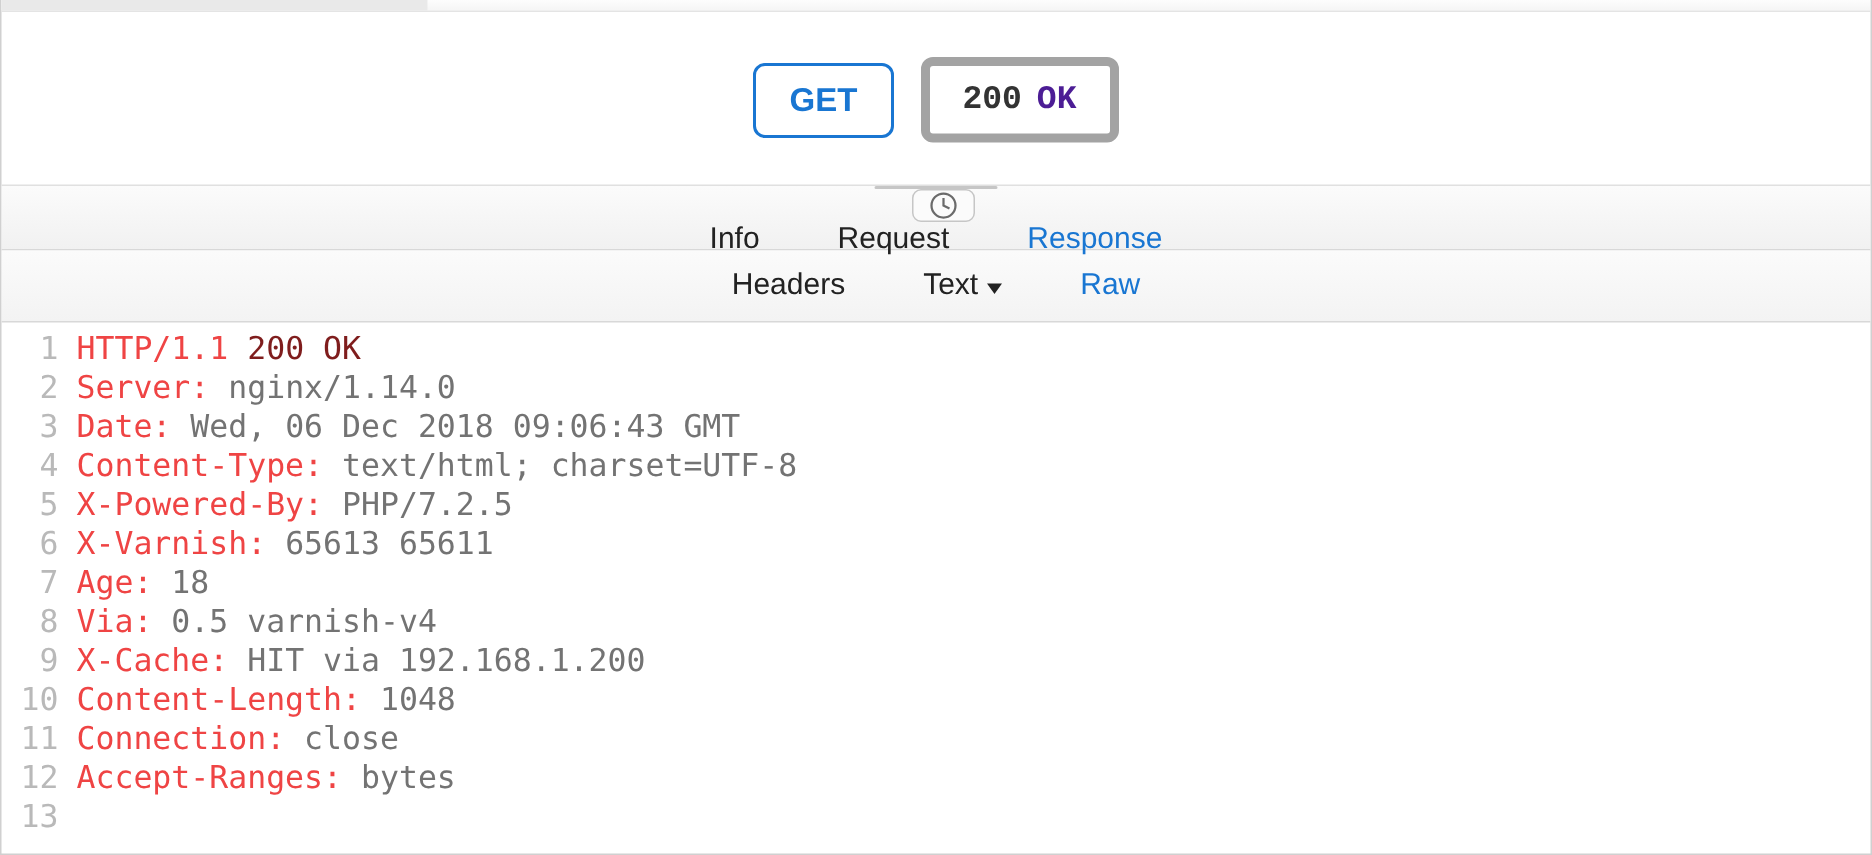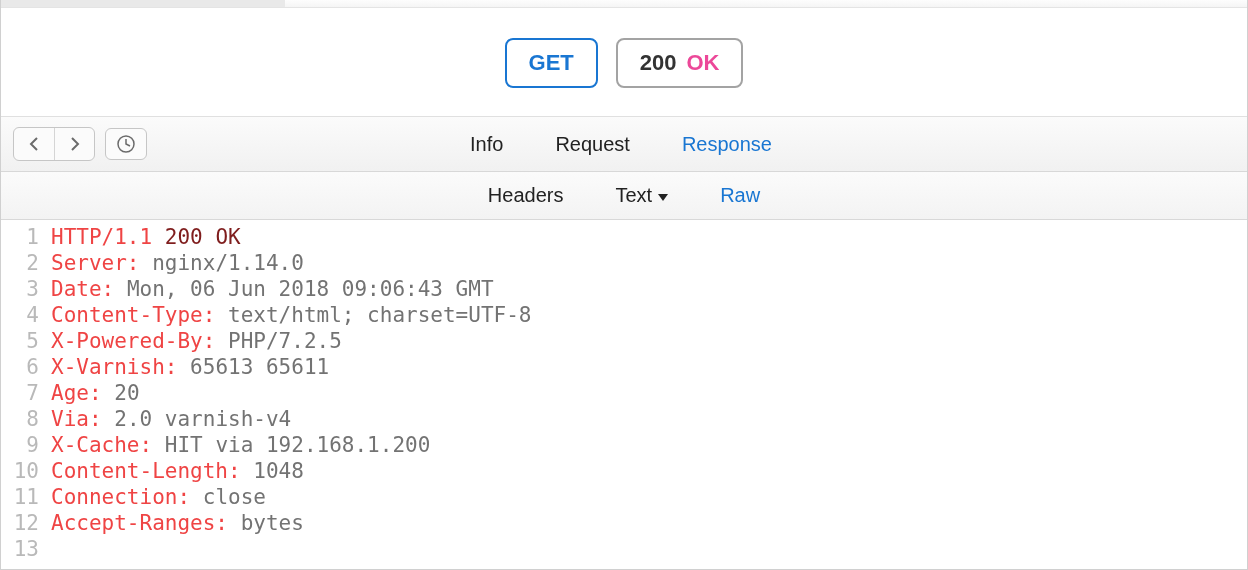--- a/index.html
+++ b/index.html
@@ -6,24 +6,24 @@
   html, body { width: 1248px; height: 570px; font-family: -apple-system, "Helvetica Neue", Arial, sans-serif; background: #fcfcfc; }
   .window { width:100%; height:100%; border:1px solid #d0d0d0; border-top:none; background:#fff; overflow:hidden;}
   .topstrip { height:8px; background:linear-gradient(#fdfdfd,#f5f5f5); border-bottom:1px solid #e4e4e4;}
   .topstrip-inner{position:relative;height:100%;}
   .topstrip-dark{position:absolute;left:0;top:0;height:100%;width:284px;background:#e9e9e9;}
   .req-area{display:flex;justify-content:center;align-items:center;padding:30px 0 28px;}
   .pill{border-radius:8px;padding:10px 22px;font-size:22px;display:inline-flex;align-items:center;gap:10px;font-weight:400;}
   .pill.url{border:2px solid #1976d2;color:#5b5b5b;margin-right:18px;}
   .pill.url .method{color:#1976d2;font-weight:700;}
   .pill.url .link{color:#1976d2;}
-  .pill.status{border:2px solid #a3a3a3;color:#333;}
+  .pill.status{border:6px solid #a3a3a3;color:#333;font-family:Liberation Mono, monospace;}
   .pill.status .code{font-weight:700;color:#333;}
-  .pill.status .text{color:#ec4899;font-weight:600;}
-  .toolbar{display:flex;align-items:center;background:linear-gradient(#fbfbfb,#f1f1f1);border-top:1px solid #e0e0e0;border-bottom:1px solid #d8d8d8;height:56px;padding:0 12px;}
+  .pill.status .text{color:#4c1d95;font-weight:600;}
+  .toolbar{display:flex;align-items:center;background:linear-gradient(#fbfbfb,#f1f1f1);border-top:1px solid #e0e0e0;border-bottom:1px solid #d8d8d8;height:44px;padding:0 12px;flex-direction:column;}
   .nav-group{display:flex;border:1px solid #c6c6c6;border-radius:6px;overflow:hidden;background:#fbfbfb;}
   .nav-btn{width:40px;height:32px;display:flex;align-items:center;justify-content:center;color:#6b6b6b;font-size:18px;}
   .nav-btn + .nav-btn{border-left:1px solid #d5d5d5;}
   .icon-btn{width:42px;height:32px;margin-left:10px;border:1px solid #c6c6c6;border-radius:6px;display:flex;align-items:center;justify-content:center;color:#6b6b6b;background:#fbfbfb;}
   .tabs{flex:1;display:flex;justify-content:center;gap:52px;font-size:20px;color:#222;}
   .tabs .tab{cursor:pointer;}
   .tabs .tab.active{color:#1976d2;}
   .subtoolbar{display:flex;align-items:center;justify-content:center;gap:52px;height:48px;background:linear-gradient(#fbfbfb,#f3f3f3);border-bottom:1px solid #d8d8d8;font-size:20px;color:#222;}
   .subtoolbar .mode{cursor:pointer;display:inline-flex;align-items:center;gap:4px;}
   .subtoolbar .mode.active{color:#1976d2;}
@@ -89,25 +89,25 @@
       <span>Text</span>
       <span class="caret"></span>
     </span>
     <span class="mode active">Raw</span>
   </div>
 
   <div class="editor">
     <div class="gutter" id="gutter">1<br>2<br>3<br>4<br>5<br>6<br>7<br>8<br>9<br>10<br>11<br>12<br>13<br></div>
     <div class="code" id="code"><span class="key">HTTP/1.1</span> <span class="green">200 OK</span>
 <span class="key">Server:</span> <span class="val">nginx/1.14.0</span>
-<span class="key">Date:</span> <span class="val">Mon, 06 Jun 2018 09:06:43 GMT</span>
+<span class="key">Date:</span> <span class="val">Wed, 06 Dec 2018 09:06:43 GMT</span>
 <span class="key">Content-Type:</span> <span class="val">text/html; charset=UTF-8</span>
 <span class="key">X-Powered-By:</span> <span class="val">PHP/7.2.5</span>
 <span class="key">X-Varnish:</span> <span class="val">65613 65611</span>
-<span class="key">Age:</span> <span class="val">20</span>
-<span class="key">Via:</span> <span class="val">2.0 varnish-v4</span>
+<span class="key">Age:</span> <span class="val">18</span>
+<span class="key">Via:</span> <span class="val">0.5 varnish-v4</span>
 <span class="key">X-Cache:</span> <span class="val">HIT via 192.168.1.200</span>
 <span class="key">Content-Length:</span> <span class="val">1048</span>
 <span class="key">Connection:</span> <span class="val">close</span>
 <span class="key">Accept-Ranges:</span> <span class="val">bytes</span>
 </div>
   </div>
 </div>
 
 </body></html>

